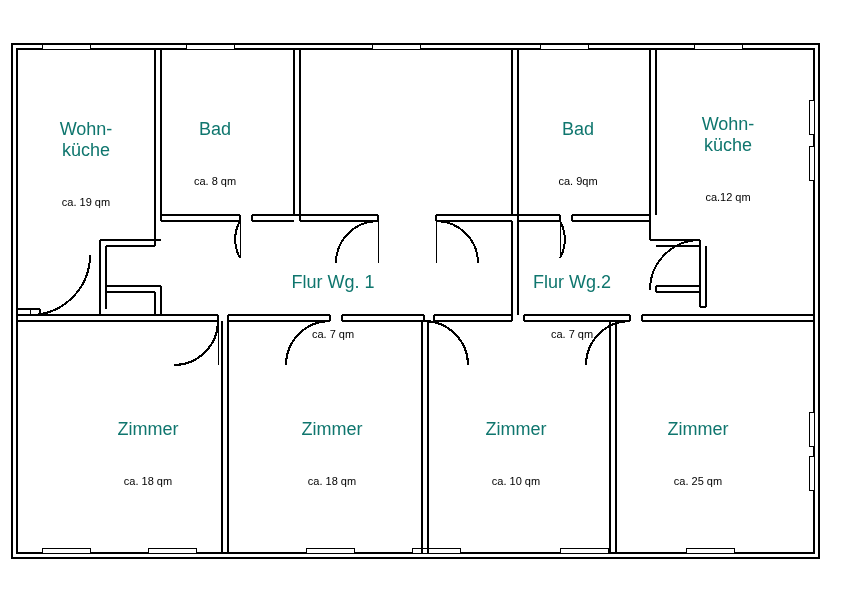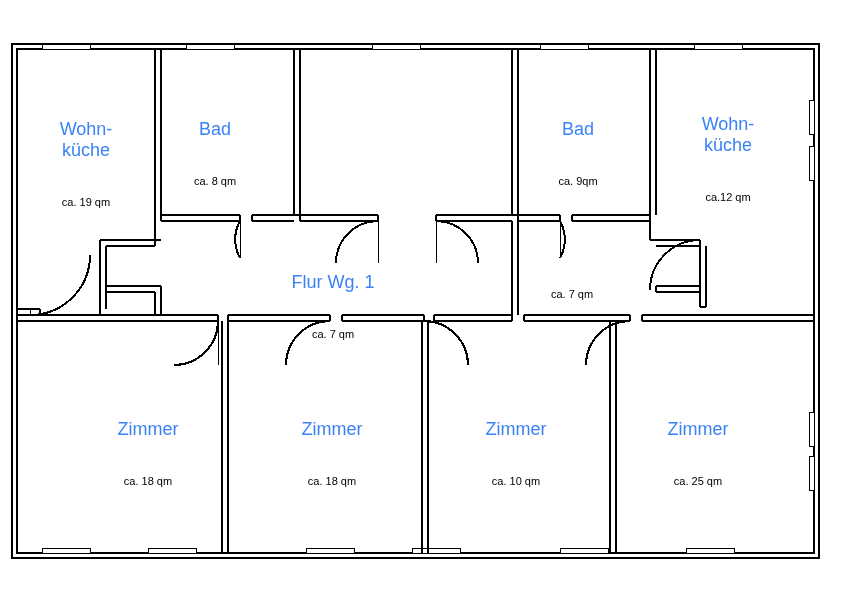--- a/index.html
+++ b/index.html
@@ -24,21 +24,21 @@
   }
   .room-label {
     position: absolute;
     text-align: center;
     color: #000000;
     white-space: pre-line;
     line-height: 1.18;
   }
   .room-name {
     font-size: 17px;
-    color: #3b82f6;
+    color: #0f766e;
   }
   .room-area {
     font-size: 11px;
     color: #000;
     margin-top: 16px;
   }
   .big .room-name { font-size: 18px; }
 </style>
 </head>
 <body>
@@ -267,20 +267,21 @@
 küche</div>
     <div class="room-area">ca.12 qm</div>
   </div>
 
   <div class="room-label big" style="left:248px; top:253px; width:170px;">
     <div class="room-name">Flur Wg. 1</div>
     <div class="room-area">ca. 7 qm</div>
   </div>
 
   <div class="room-label big" style="left:487px; top:253px; width:170px;">
+    <div class="room-name">Flur Wg.2</div>
     <div class="room-area">ca. 7 qm</div>
   </div>
 
   <div class="room-label big" style="left:78px; top:400px; width:140px;">
     <div class="room-name">Zimmer</div>
     <div class="room-area">ca. 18 qm</div>
   </div>
 
   <div class="room-label big" style="left:262px; top:400px; width:140px;">
     <div class="room-name">Zimmer</div>

